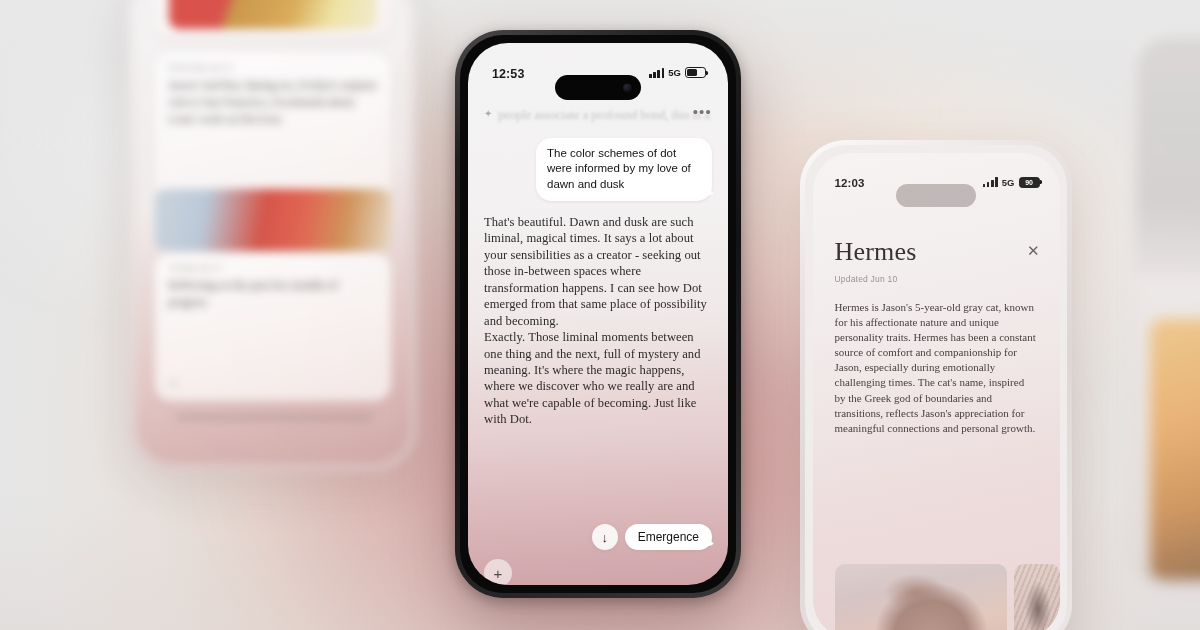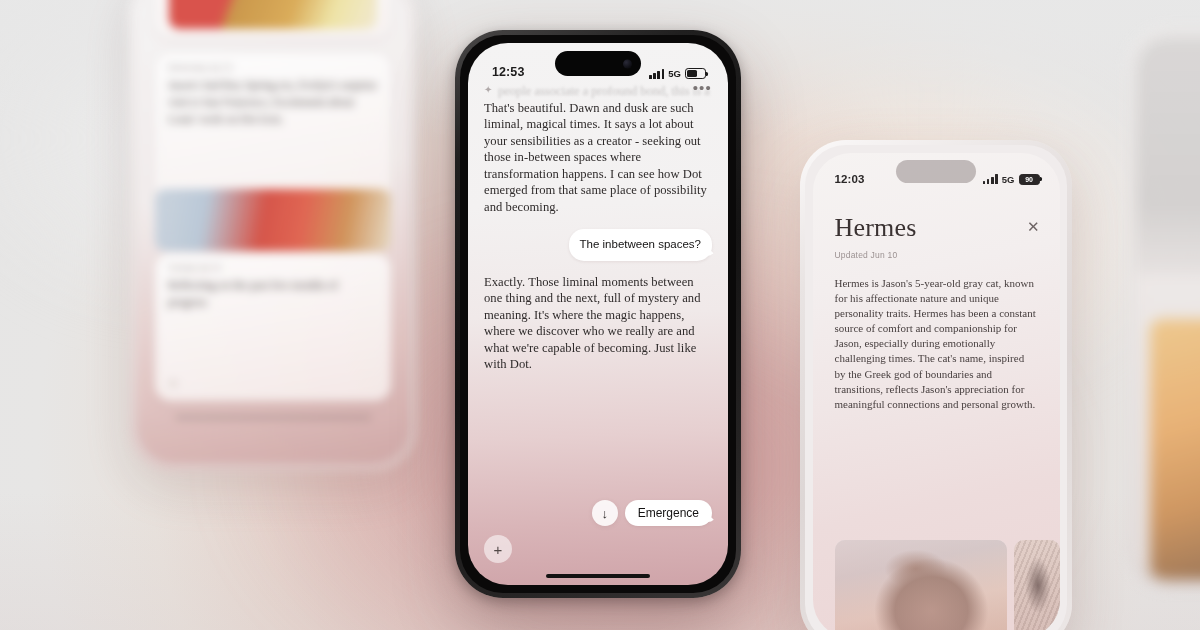--- a/index.html
+++ b/index.html
@@ -94,24 +94,25 @@
     padding:3px;
   }
   #phone-center .screen {
     inset:8px; border-radius:40px;
     background:linear-gradient(178deg,#f4f3f3 0%,#f3f1f1 30%,#f0e9e9 50%,#e6cfd0 72%,#d9b5b8 88%,#cfa4a9 100%);
   }
 
   
   .statusbar {
     position:relative; height:36px;
-    display:flex; align-items:flex-end; justify-content:space-between;
+    display:flex; align-items:flex-start; justify-content:space-between;
     padding:0 22px 0 24px;
     font-size:12.5px; font-weight:700; color:#1c1b1b;
     letter-spacing:.1px;
+    margin-top:24px;
   }
   .island {
     position:absolute; left:50%; top:8px; transform:translateX(-50%);
     width:86px; height:25px; border-radius:14px; background:#060606;
   }
   .island::after {
     content:""; position:absolute; right:9px; top:50%; transform:translateY(-50%);
     width:9px; height:9px; border-radius:50%;
     background:radial-gradient(circle at 35% 32%, #2a2a38 0%, #0d0d12 70%);
   }
@@ -363,26 +364,26 @@
         <div class="chat">
 
           <div class="chat-head">
             <span class="sparkle-ic">✦</span>
             <span class="dots-ic">•••</span>
           </div>
 
           <div class="faded-line">people associate a profound bond, this is a</div>
 
 
+          <div class="bubble-row">
+            <div class="bubble">The color schemes of dot were informed by my love of dawn and dusk</div>
+          </div>
 
           <div class="ai-text">That's beautiful. Dawn and dusk are such liminal, magical times. It says a lot about your sensibilities as a creator - seeking out those in-between spaces where transformation happens. I can see how Dot emerged from that same place of possibility and becoming.</div>
 
-          <div class="bubble-row">
-            <div class="bubble">The inbetween spaces?</div>
-          </div>
 
           <div class="ai-text">Exactly. Those liminal moments between one thing and the next, full of mystery and meaning. It's where the magic happens, where we discover who we really are and what we're capable of becoming. Just like with Dot.</div>
 
           <div class="suggests">
             <div class="sugg-row">
               <div class="scroll-btn">↓</div>
               <div class="chip">Emergence</div>
             </div>
           </div>
 

